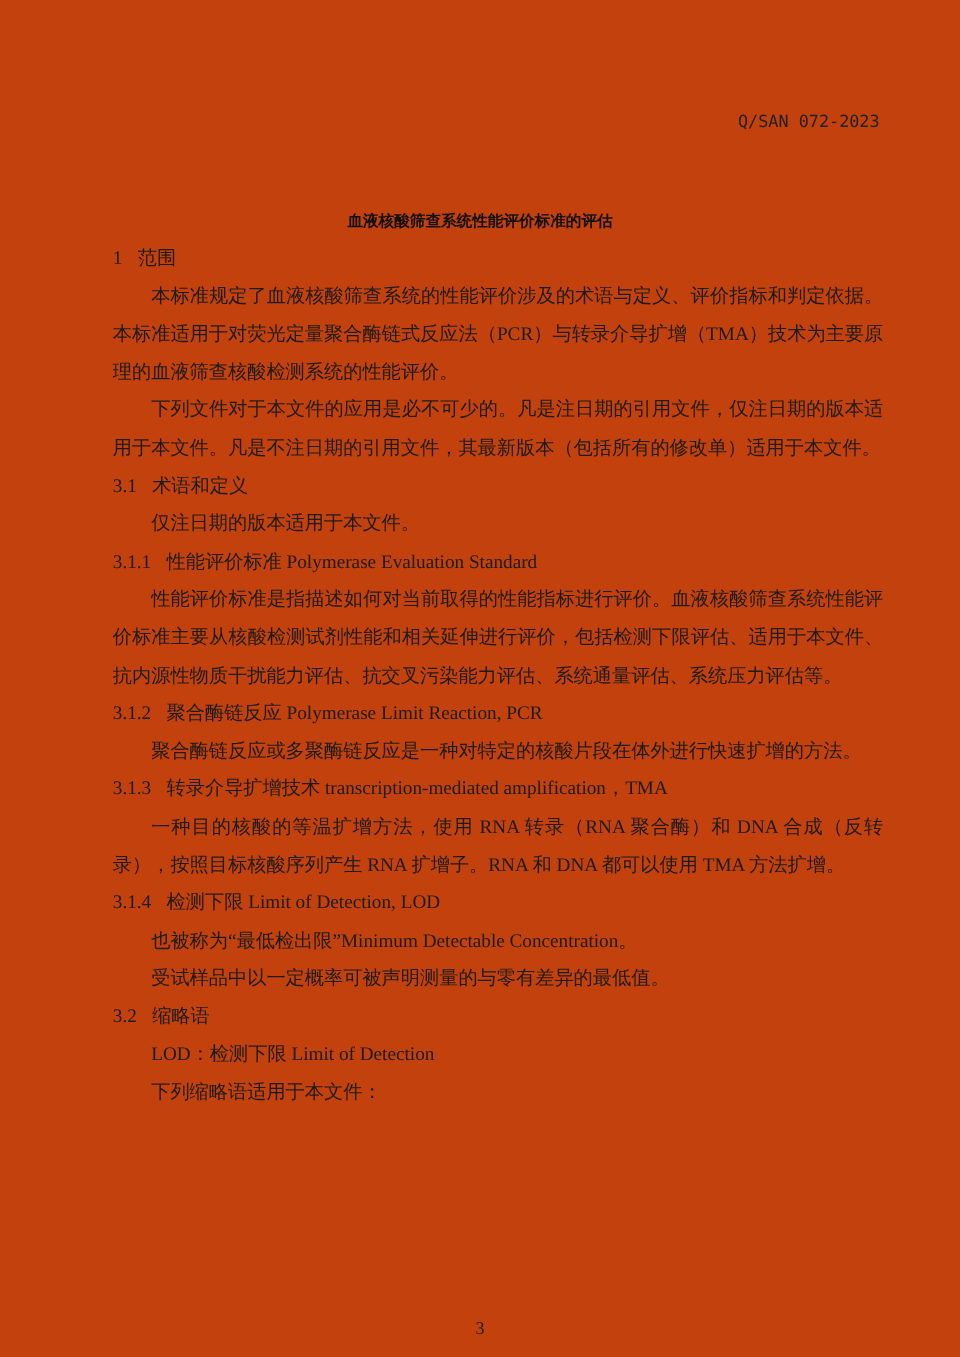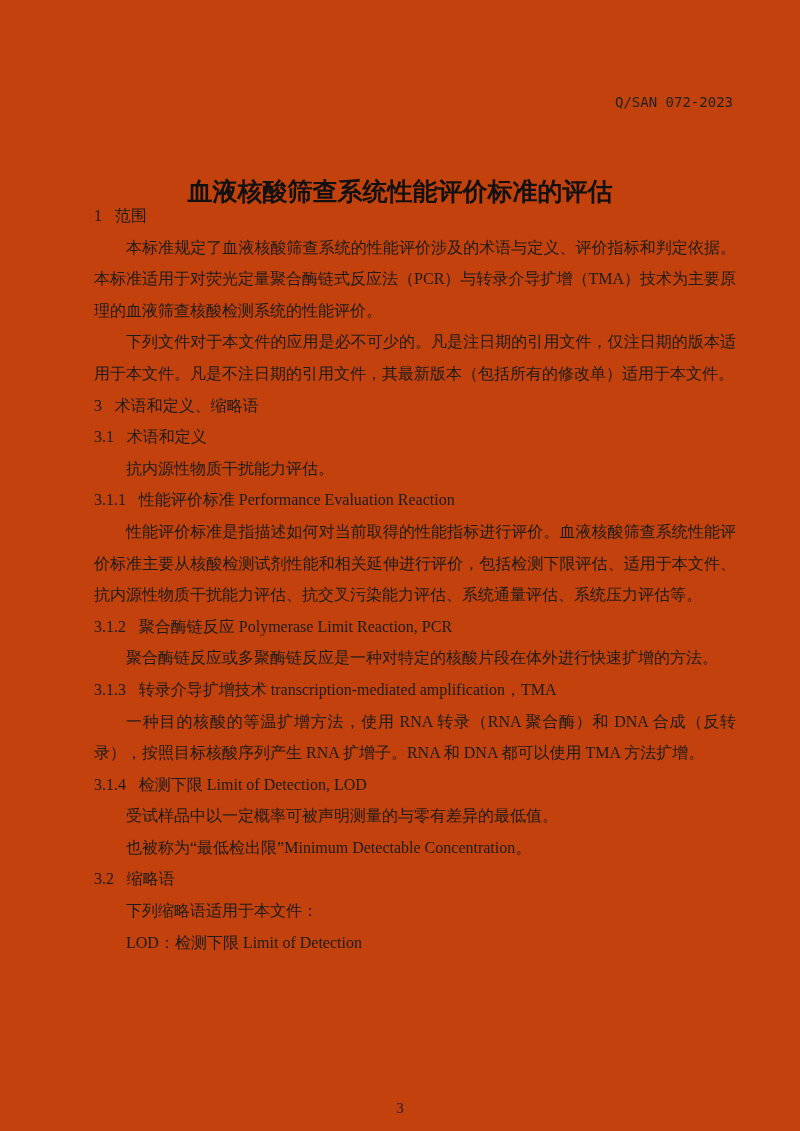--- a/index.html
+++ b/index.html
@@ -21,21 +21,21 @@
     top: 94px; right: 67px;
     font-family: "DejaVu Sans Mono", "Liberation Mono", monospace;
     font-size: 14px;
     letter-spacing: 0px;
     color: #222222;
   }
   .doc-title {
     position: absolute;
     top: 162px; left: 0; right: 0;
     text-align: center;
-    font-size: 25px;
+    font-size: 13px;
     font-weight: bold;
     line-height: 26px;
     color: #111111;
   }
   .content {
     position: absolute;
     top: 200px; left: 94px;
     width: 642px;
     font-size: 16px;
     line-height: 31.6px;
@@ -61,32 +61,31 @@
 <div class="page">
 
   <div class="doc-number">Q/SAN 072-2023</div>
 
   <h1 class="doc-title">血液核酸筛查系统性能评价标准的评估</h1>
 
   <div class="content">
       <p class="h"><span class="h-num">1</span><span class="h-label">范围</span></p>
       <p class="para">本标准规定了血液核酸筛查系统的性能评价涉及的术语与定义、评价指标和判定依据。本标准适用于对荧光定量聚合酶链式反应法（PCR）与转录介导扩增（TMA）技术为主要原理的血液筛查核酸检测系统的性能评价。</p>
       <p class="para">下列文件对于本文件的应用是必不可少的。凡是注日期的引用文件，仅注日期的版本适用于本文件。凡是不注日期的引用文件，其最新版本（包括所有的修改单）适用于本文件。</p>
-      <p class="h"><span class="h-num">3</span><span class="h-label">术语和定义、缩略语</span></p>
       <p class="h"><span class="h-num">3.1</span><span class="h-label">术语和定义</span></p>
-      <p class="para">抗内源性物质干扰能力评估。</p>
-      <p class="h"><span class="h-num">3.1.1</span><span class="h-label">性能评价标准 Performance Evaluation Reaction</span></p>
+      <p class="para">仅注日期的版本适用于本文件。</p>
+      <p class="h"><span class="h-num">3.1.1</span><span class="h-label">性能评价标准 Polymerase Evaluation Standard</span></p>
       <p class="para">性能评价标准是指描述如何对当前取得的性能指标进行评价。血液核酸筛查系统性能评价标准主要从核酸检测试剂性能和相关延伸进行评价，包括检测下限评估、适用于本文件、抗内源性物质干扰能力评估、抗交叉污染能力评估、系统通量评估、系统压力评估等。</p>
       <p class="h"><span class="h-num">3.1.2</span><span class="h-label">聚合酶链反应 Polymerase Limit Reaction, PCR</span></p>
       <p class="para">聚合酶链反应或多聚酶链反应是一种对特定的核酸片段在体外进行快速扩增的方法。</p>
       <p class="h"><span class="h-num">3.1.3</span><span class="h-label">转录介导扩增技术 transcription-mediated amplification，TMA</span></p>
       <p class="para">一种目的核酸的等温扩增方法，使用 RNA 转录（RNA 聚合酶）和 DNA 合成（反转录），按照目标核酸序列产生 RNA 扩增子。RNA 和 DNA 都可以使用 TMA 方法扩增。</p>
       <p class="h"><span class="h-num">3.1.4</span><span class="h-label">检测下限 Limit of Detection, LOD</span></p>
+      <p class="para">也被称为“最低检出限”Minimum Detectable Concentration。</p>
       <p class="para">受试样品中以一定概率可被声明测量的与零有差异的最低值。</p>
-      <p class="para">也被称为“最低检出限”Minimum Detectable Concentration。</p>
       <p class="h"><span class="h-num">3.2</span><span class="h-label">缩略语</span></p>
+      <p class="para">LOD：检测下限 Limit of Detection</p>
       <p class="para">下列缩略语适用于本文件：</p>
-      <p class="para">LOD：检测下限 Limit of Detection</p>
     </div>
 
   <div class="page-number">3</div>
 
 </div>
 
 </body></html>

